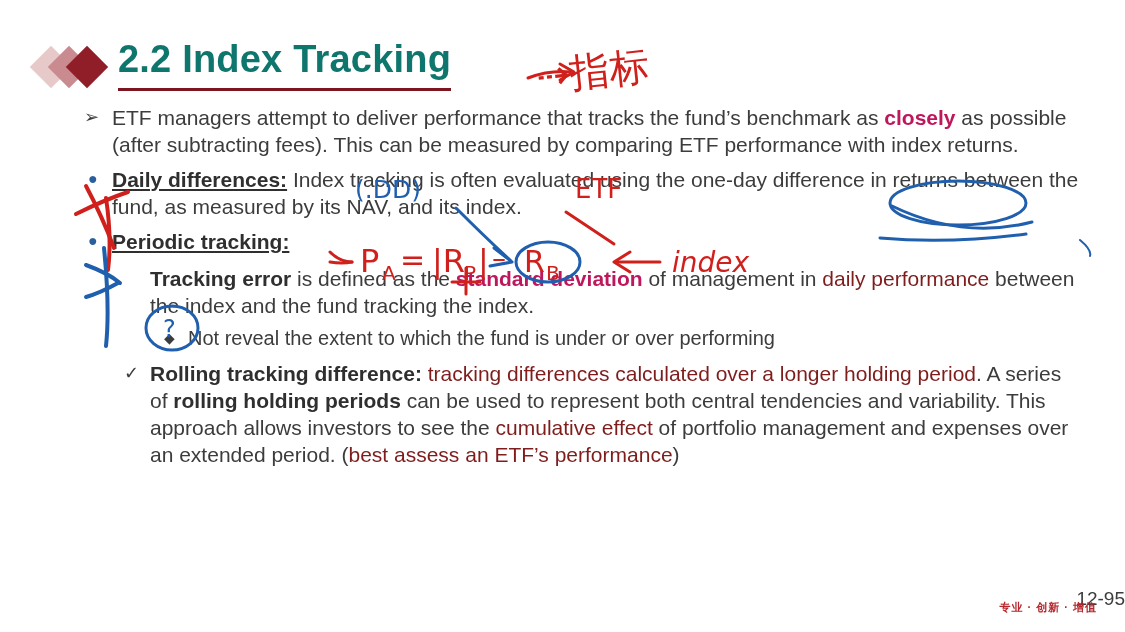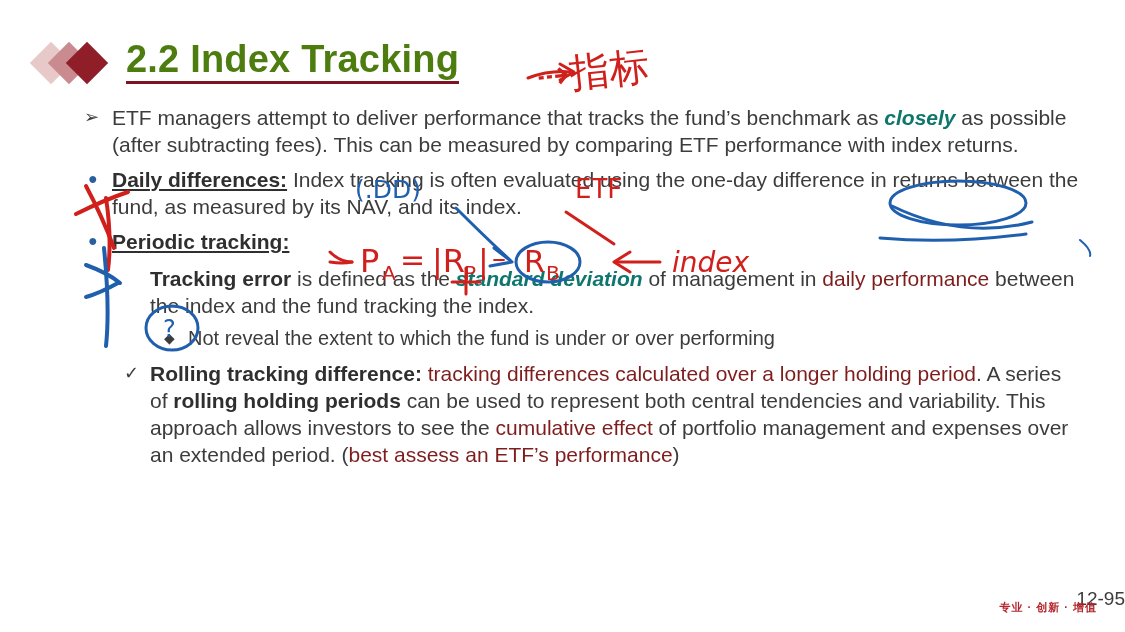--- a/index.html
+++ b/index.html
@@ -44,27 +44,26 @@
     transform: rotate(45deg);
     top: 6px;
   }
   .d1 { left: 0px;  background: #e8c9ca; }
   .d2 { left: 18px; background: #c98b8f; }
   .d3 { left: 36px; background: #8f1e28; }
 
   .title-text {
     font-size: 38px;
     font-weight: bold;
-    color: #4d7c0f;
+    color: #0f766e;
     letter-spacing: 0.2px;
     line-height: 1;
-    padding-bottom: 3px;
+    padding-bottom: 10px;
     border-bottom: 3px solid #7b1520;
     font-family: "Liberation Sans", sans-serif;
-    margin-left: 8px;
   }
 
   
   .body {
     position: absolute;
     left: 60px;
     top: 104px;
     width: 1020px;
     color: #3c3c3c;
     font-size: 21px;
@@ -120,21 +119,21 @@
   .lvl5 .marker {
     position: absolute;
     left: 64px;
     top: 0px;
     color: #3c3c3c;
     font-size: 18px;
   }
 
   b { font-weight: bold; color: #2f2f2f; }
   .red { color: #7f1d1d; }
-  .redbi { color: #0f766e; font-weight: bold; font-style: italic; }
+  .redbi { color: #be185d; font-weight: bold; }
   .ul { text-decoration: underline; }
   .dark { color: #2f2f2f; }
 
   
   .page-num {
     position: absolute;
     left: 0;
     top: 588px;
     width: 1125px;
     text-align: right;

